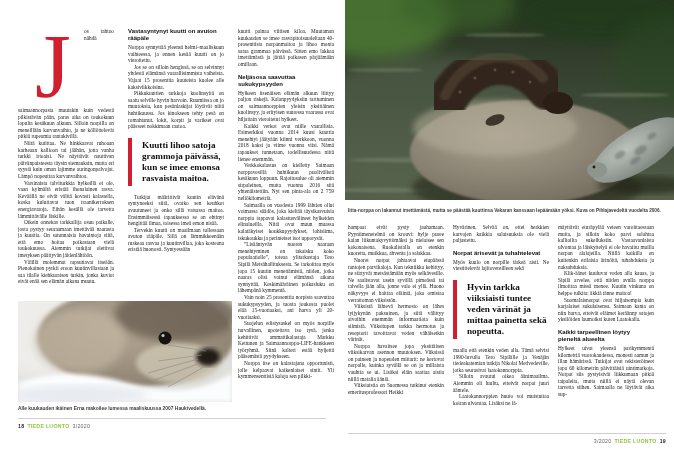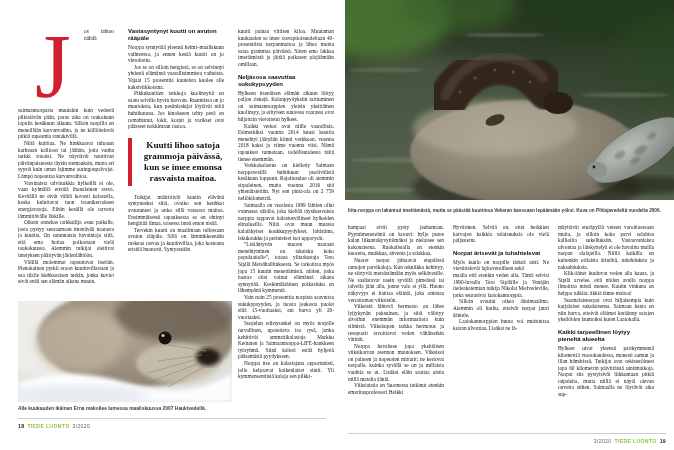--- a/index.html
+++ b/index.html
@@ -15,21 +15,21 @@
   .col p { margin:0; }
   .col p.ind { text-indent:6px; }
   .col h3 {
     font-family:"Liberation Sans", sans-serif; font-size:6px; line-height:7px;
     margin:6px 0 2px 0; text-align:left; color:#101010;
   }
   .col h3:first-child { margin-top:0; }
   .col blockquote {
     margin:8px 0 8px 0; padding:2px 0 2px 10px;
     border-left:4.5px solid var(--red);
-    font-weight:bold; font-size:9.2px; line-height:11px; text-align:center; color:#101010;
+    font-weight:bold; font-size:9.2px; line-height:11px; text-align:left; color:#101010;
   }
   #l-col1 { left:18px; top:28px; height:272px; }
   #l-col2 { left:128px; top:28px; height:272px; }
   #l-col3 { left:238px; top:28px; height:376px; }
   #r-col1 { left:348px; top:224px; height:206px; }
   #r-col2 { left:453px; top:224px; height:206px; }
   #r-col3 { left:558px; top:224px; height:206px; }
   .dropcap {
     float:left; width:50px; height:74px; margin:3px 6px 2px 10px;
     font-family:"Liberation Serif", serif; font-size:92px; line-height:70px;
@@ -206,20 +206,21 @@
     <p>hampaat eivät pysty jauhamaan. Pyyntimenetelmä on krouvi: hylje puree kalan liikuntakyvyttömäksi ja nielaisee sen kokonaisena. Ruokalistalla on etenkin kuoretta, muikkua, ahventa ja salakkaa.</p>
     <p class="ind">Nuoret norpat jahtaavat etupäässä rantojen parvikaloja. Kun tekniikka kehittyy, ne siirtyvät metsästämään myös selkävesille. Ne saalistavat usein syvällä pimeässä tai talvella jään alla, jonne valo ei yllä. Huono näkyvyys ei haittaa eläintä, joka omistaa verrattoman viiksistön.</p>
     <p class="ind">Viiksistä lähtevä hermosto on lähes lyijykynän paksuinen, ja siitä välittyy aivoihin enemmän informaatiota kuin silmistä. Viiksitupen tarkka hermotus ja reseptorit tavoittavat veden vähäisetkin värinät.</p>
     <p class="ind">Norppa havaitsee jopa yksittäisen viiksikarvan asennon muutoksen. Viiksissä on paineen ja nopeuden mittarit: ne kertovat norpalle, kuinka syvällä se on ja millaista vauhtia se ui. Lisäksi eläin saattaa aistia niillä matalia ääniä.</p>
     <p class="ind">Viiksiaistia on Suomessa tutkinut etenkin emeritusprofessori Heikki</p>
   </div>
 <div class="col" id="r-col2">
     <p>Hyvärinen. Selvää on, ettei herkkien karvojen kaikkia salaisuuksia ole vielä paljastettu.</p>
     <h3>Norpat ärisevät ja tuhahtelevat</h3>
     <p>Myös kuulo on norpille tärkeä aisti. Ne viestittelevät lajitovereilleen sekä</p>
+    <blockquote>Hyvin tarkka viiksiaisti tuntee veden värinät ja mittaa painetta sekä nopeutta.</blockquote>
     <p>maalla että etenkin veden alla. Tämä selvisi 1990-luvulla Tero Sipilälle ja Venäjän tiedeakatemian tutkija Nikolai Medvedeville, jotka seurasivat laatokannorppia.</p>
     <p class="ind">Silloin avautui oikea äänimaailma. Aiemmin oli luultu, etteivät norpat juuri ääntele.</p>
     <p class="ind">Laatokannorppien huuto voi muistuttaa koiran ulvontaa. Lisäksi ne lä-</p>
   </div>
 <div class="col" id="r-col3">
     <p>mäyttävät eturäpylää veteen varoittaessaan muita, ja silloin koko parvi solahtaa kallioilta sukelluksiin. Vastaavanlaista ulvontaa ja läiskyttelyä ei ole havaittu muilla norpan alalajeilla. Niillä kaikilla on kuitenkin erilaisia ärinöitä, tuhahduksia ja naksahduksia.</p>
     <p class="ind">Klik-äänet kuuluvat veden alla kauas, ja Sipilä arvelee, että niiden avulla norppa ilmoittaa missä menee. Kuutin vinkuna on helppo tulkita: äkkiä tänne maitoa!</p>
     <p class="ind">Suomalaisnorpat ovat hiljaisempia kuin karjalaiset sukulaisensa. Saimaan kanta on niin harva, etteivät eläimet keräänny satojen yksilöiden laumoiksi kuten Laatokalla.</p>
     <h3>Kaikki tarpeellinen löytyy pieneltä alueelta</h3>
     <p>Hylkeet uivat yleensä parikymmentä kilometriä vuorokaudessa, monesti aamun ja illan hämärissä. Tutkijat ovat rekisteröineet jopa 60 kilometrin päivittäisiä uintimatkoja. Norpat siis pystyisivät liikkumaan pitkiä taipaleita, mutta niillä ei näytä olevan tarvetta siihen. Saimaalla ne löytävät aika sup-</p>

